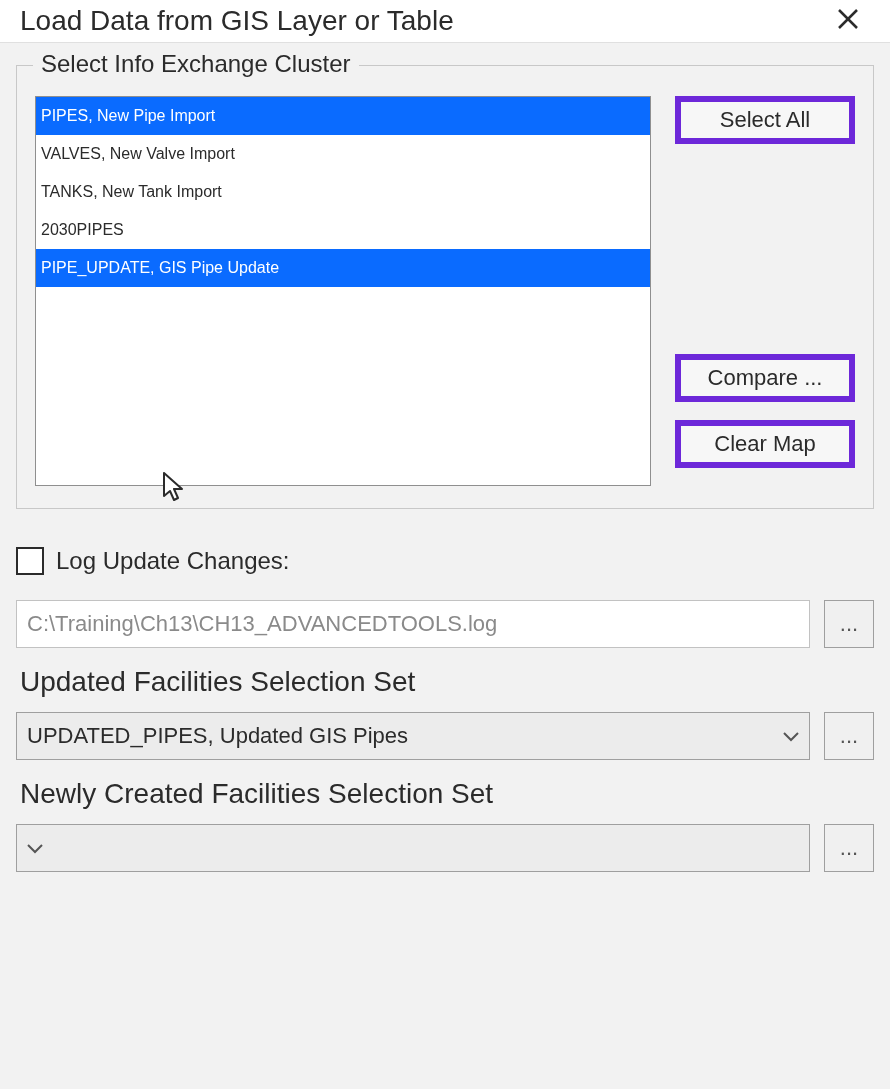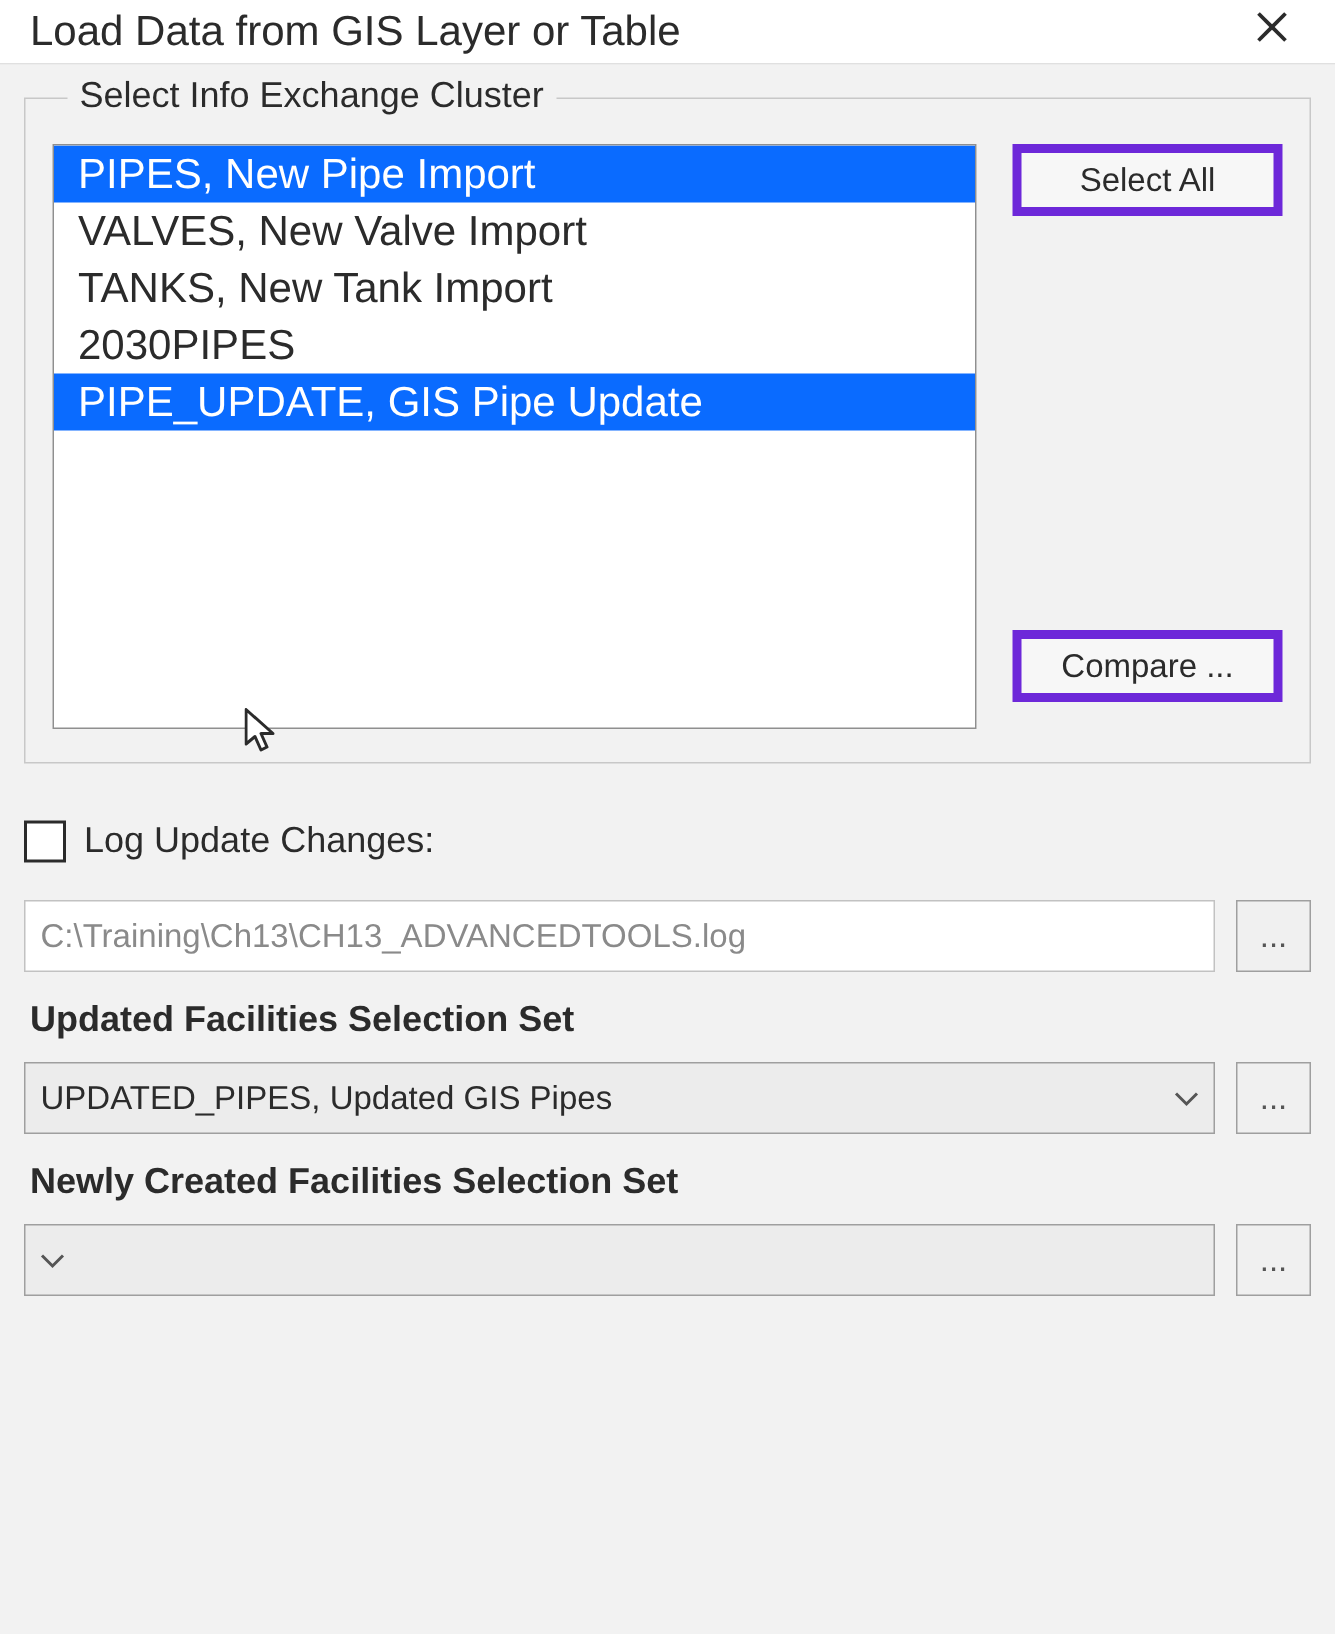--- a/index.html
+++ b/index.html
@@ -45,42 +45,42 @@
   .fieldset {
     margin: 22px 16px 8px 16px;
     border: 1px solid #c8c8c8;
     padding: 30px 18px 22px 18px;
     position: relative;
     background: #f2f2f2;
   }
   .fieldset .legend {
     position: absolute;
     top: -16px;
-    left: 28px;
+    left: 16px;
     background: #f2f2f2;
     padding: 0 8px;
     font-size: 24px;
     color: #2b2b2b;
   }
 
   .cluster-body {
     display: flex;
     gap: 24px;
   }
 
   .listbox {
     flex: 1;
     height: 390px;
     background: #ffffff;
     border: 1px solid #8f8f8f;
     overflow: auto;
   }
   .list-item {
-    padding: 4px 16px;
-    font-size: 28px;
+    padding: 4px 5px;
+    font-size: 16px;
     line-height: 30px;
     white-space: nowrap;
     cursor: default;
     color: #2b2b2b;
   }
   .list-item.selected {
     background: #0a6bff;
     color: #ffffff;
   }
 
@@ -158,23 +158,22 @@
     border: 1px solid #9f9f9f;
     display: flex;
     align-items: center;
     justify-content: center;
     font-size: 22px;
     color: #555;
     cursor: pointer;
   }
 
   .label {
-    font-size: 24px;
+    font-size: 28px;
     margin: 10px 0 14px 4px;
-    font-weight: bold;
   }
 
   .dropdown {
     flex: 1;
     height: 48px;
     background: #ececec;
     border: 1px solid #9f9f9f;
     padding: 0 10px;
     display: flex;
     align-items: center;
@@ -249,20 +248,21 @@
       <div class="list-item selected">PIPES, New Pipe Import</div>
           <div class="list-item">VALVES, New Valve Import</div>
           <div class="list-item">TANKS, New Tank Import</div>
           <div class="list-item">2030PIPES</div>
           <div class="list-item selected">PIPE_UPDATE, GIS Pipe Update</div>
         </div>
       <div class="side-buttons">
         <div class="btn">Select All</div>
         <div class="spacer"></div>
         <div class="btn">Compare ...</div>
+        <div class="btn">Clear Map</div>
       </div>
     </div>
   </div>
 
   <div class="lower">
 
     <div class="chkrow">
       <div class="chkbox"></div>
       <div class="chklabel">Log Update Changes:</div>
     </div>

